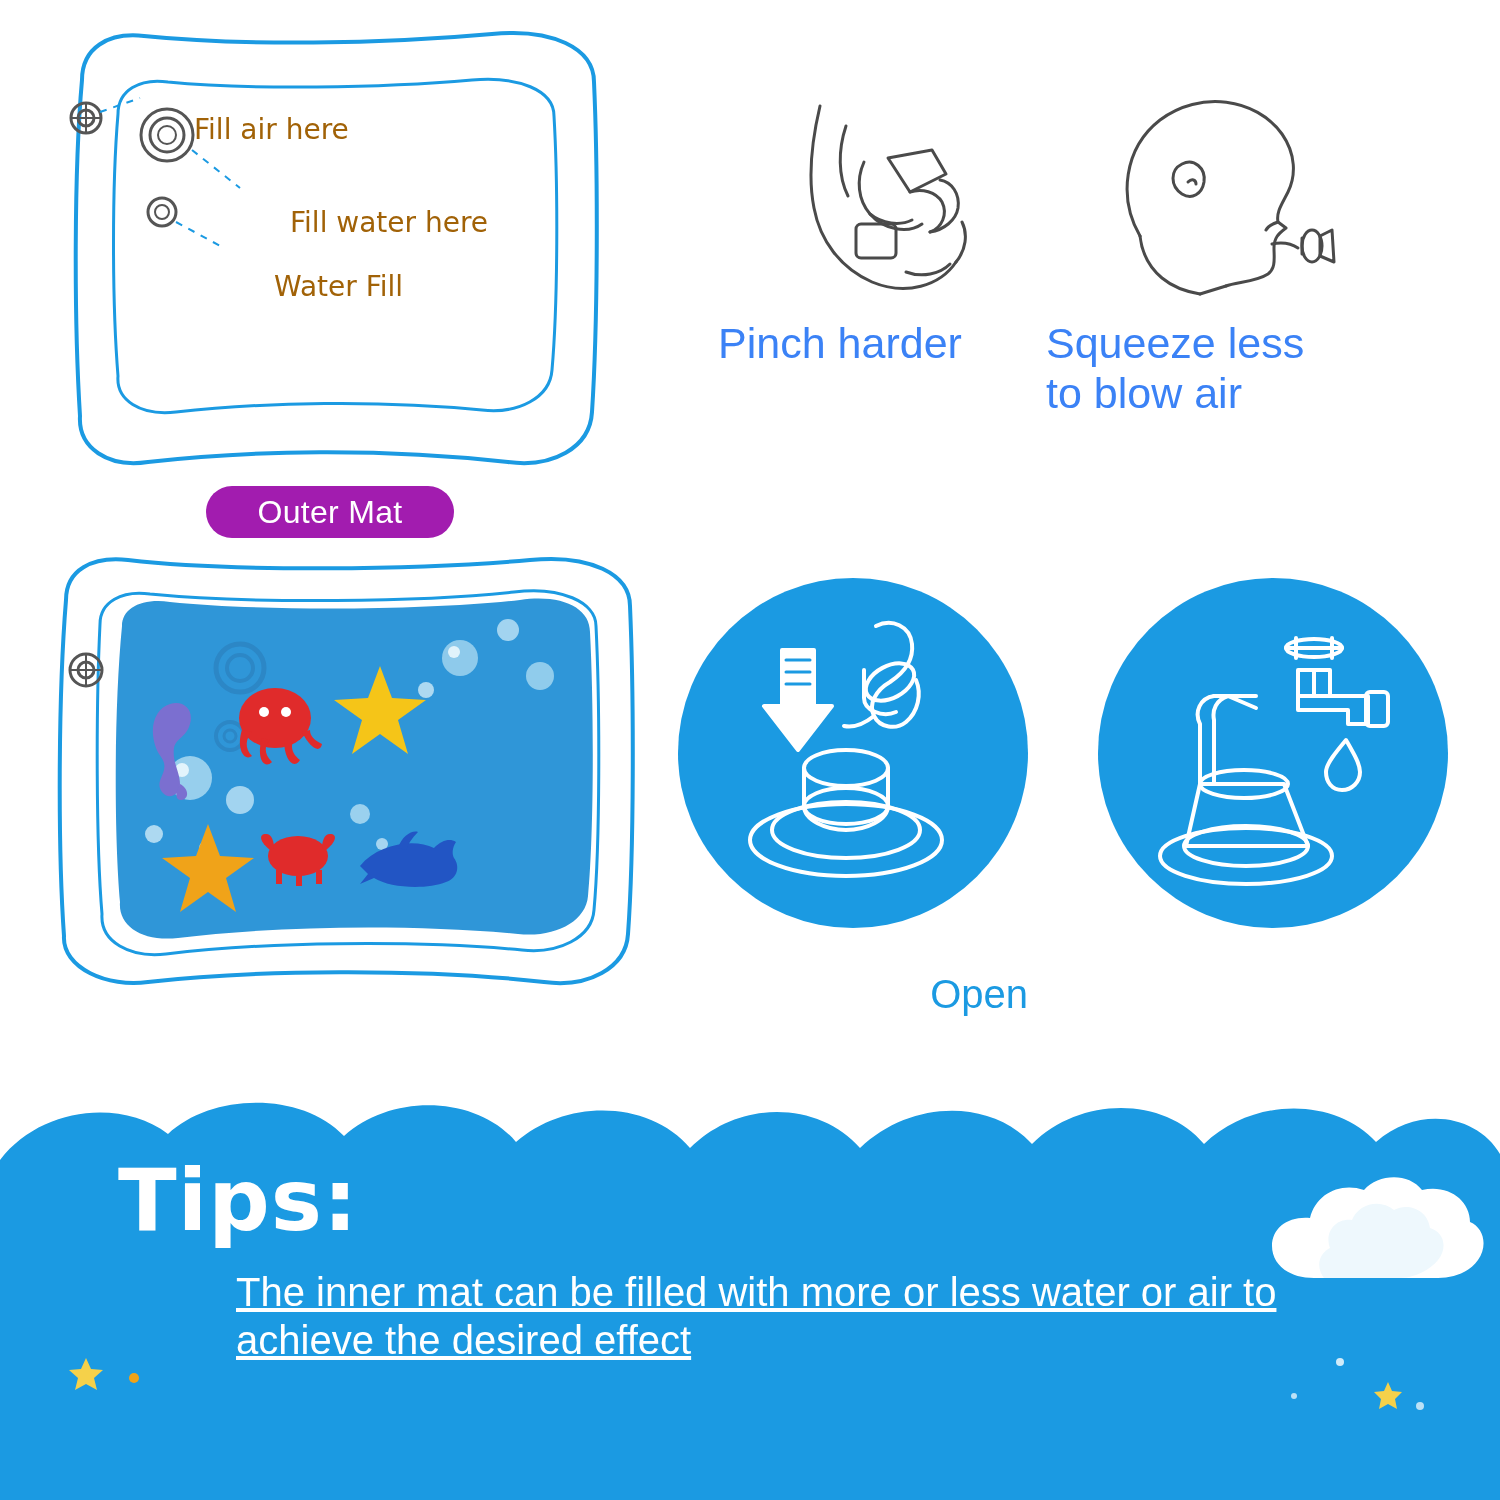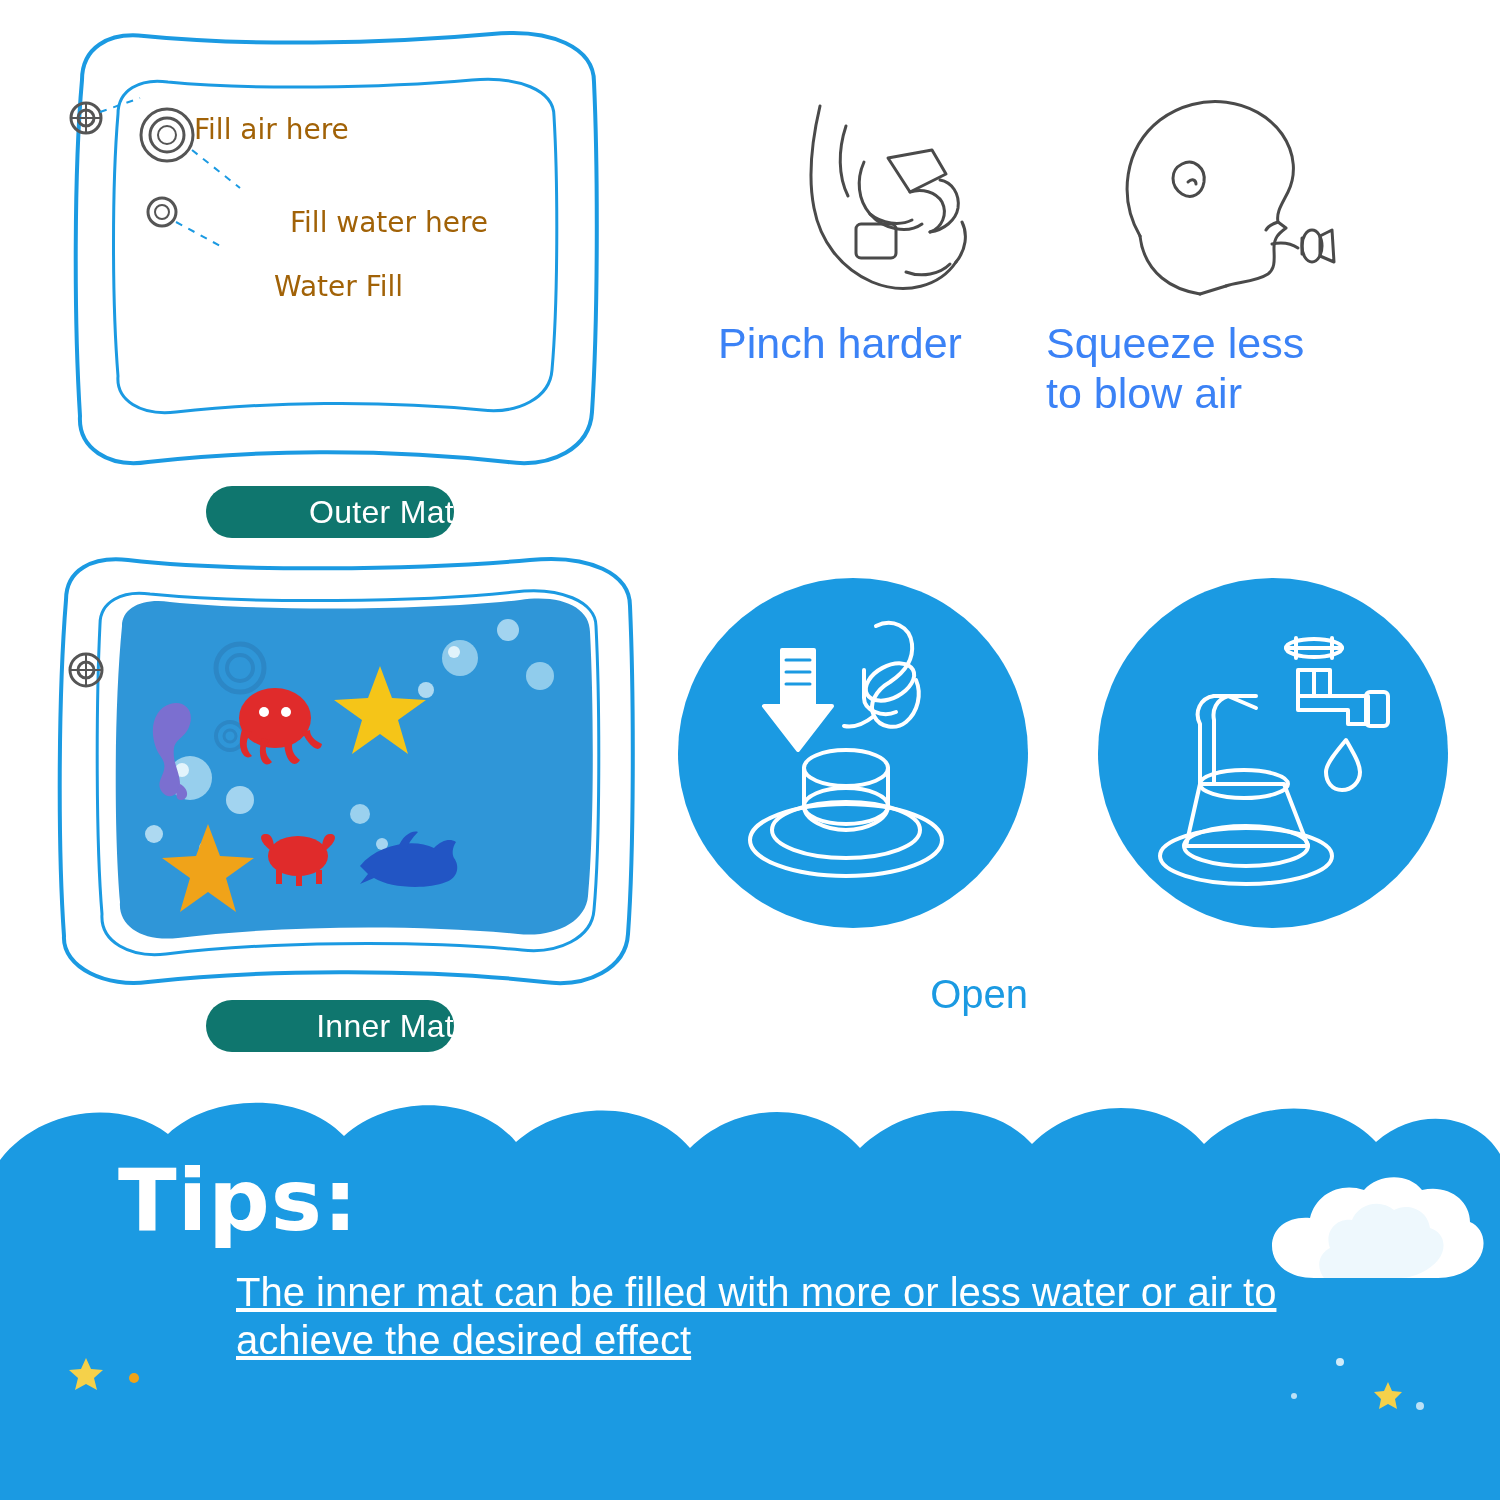--- a/index.html
+++ b/index.html
@@ -34,27 +34,27 @@
     position: absolute;
     left: 30px;
     top: 548px;
     width: 610px;
     height: 450px;
   }
 
   
   .pill {
     position: absolute;
-    background: #0f766e;
+    background: #a21caf;
     color: #ffffff;
     border-radius: 26px;
     font-size: 32px;
     line-height: 52px;
     height: 52px;
-    text-align: right;
+    text-align: center;
     letter-spacing: .3px;
   }
   #pill-outer { left: 206px; top: 486px; width: 248px; }
   #pill-inner { left: 206px; top: 1000px; width: 248px; }
 
   
   .sketch {
     position: absolute;
   }
   .caption {
@@ -255,21 +255,20 @@
 
       <g>
         <circle cx="56" cy="122" r="16" fill="none" stroke="#555" stroke-width="3"></circle>
         <circle cx="56" cy="122" r="8" fill="none" stroke="#555" stroke-width="3"></circle>
         <line x1="40" y1="122" x2="72" y2="122" stroke="#555" stroke-width="2"></line>
         <line x1="56" y1="106" x2="56" y2="138" stroke="#555" stroke-width="2"></line>
       </g>
     </svg>
   </div>
 
-  <div class="pill" id="pill-inner">Inner Mat</div>
 
   <div class="sketch" style="left:760px; top:96px; width:260px; height:210px;">
     <svg width="260" height="210" viewBox="0 0 260 210">
       <g fill="none" stroke="#4a4a4a" stroke-width="3" stroke-linecap="round" stroke-linejoin="round">
         <path d="M60,10 C52,44 48,82 54,112 C60,144 80,172 112,186 C146,200 180,190 196,166"></path>
         <path d="M86,30 C78,54 78,80 88,100"></path>
         <path d="M104,66 C96,84 98,104 110,118 C124,134 148,138 162,128"></path>
         <path d="M110,118 C122,128 140,130 152,124"></path>
         <path d="M128,62 L172,54 L186,78 L150,96 Z"></path>
         <path d="M150,96 C162,92 176,96 182,106 C188,118 182,132 170,136"></path>

